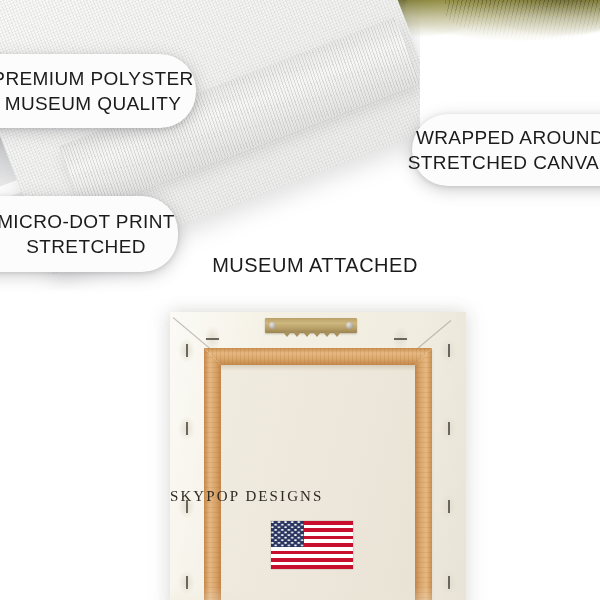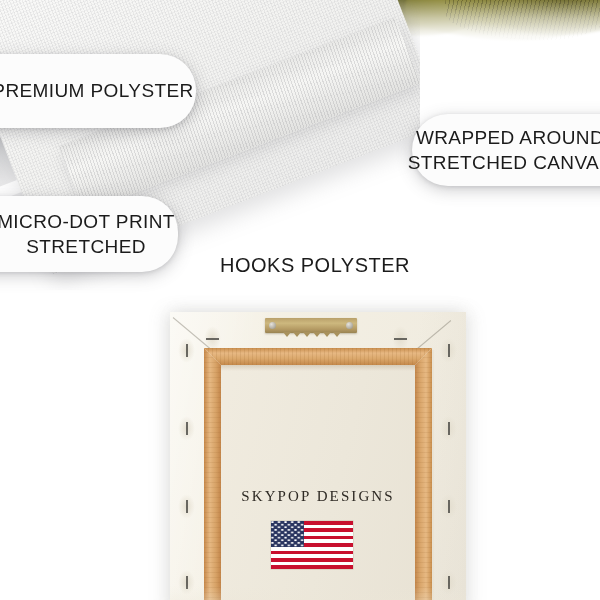--- a/index.html
+++ b/index.html
@@ -288,21 +288,20 @@
     position: absolute;
     width: 17px; height: 25px;
     border-radius: 50%;
     background: radial-gradient(ellipse, rgba(225,219,203,0.85) 0%, rgba(225,219,203,0) 70%);
   }
 
   
   .brand {
     position: absolute;
     left: 0; right: 0; top: 176px;
-    text-align: center;
     font-family: "Liberation Serif", serif;
     font-size: 15px;
     letter-spacing: 2.1px;
     color: #2e2a24;
   }
   .flag {
     position: absolute;
     left: 101px; top: 209px;
     width: 82px; height: 48px;
     background: #ffffff;
@@ -356,34 +355,35 @@
     <div class="angled-face">
       <div class="angled-weave"></div>
     </div>
     <div class="angled-edge">
       <div class="angled-edge-weave"></div>
     </div>
   </div>
 
   <div class="badge" id="badge-premium">
     <span>PREMIUM  POLYSTER</span>
+    <span>MUSEUM QUALITY</span>
   </div>
 
   <div class="badge" id="badge-wrapped">
     <span>WRAPPED AROUND</span>
     <span>STRETCHED CANVAS</span>
   </div>
 
   <div class="badge" id="badge-microdot">
     <span>MICRO-DOT PRINT</span>
     <span>STRETCHED</span>
   </div>
 
   <div id="ready-text">
-    <span>HOOKS POLYSTER</span>
+    <span>MUSEUM ATTACHED</span>
   </div>
 
   <div class="canvas-back">
     <div class="canvas-back-sheen"></div>
     <div class="fold fold-tl"></div>
     <div class="fold fold-tr"></div>
 
     <div class="hanger">
       <div class="hanger-plate"></div>
       <div class="hanger-screw screw-l"></div>

